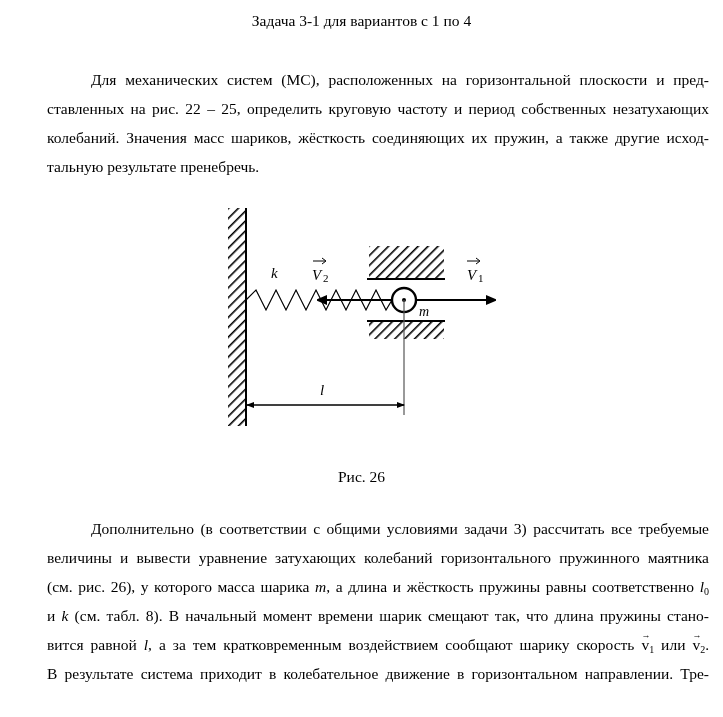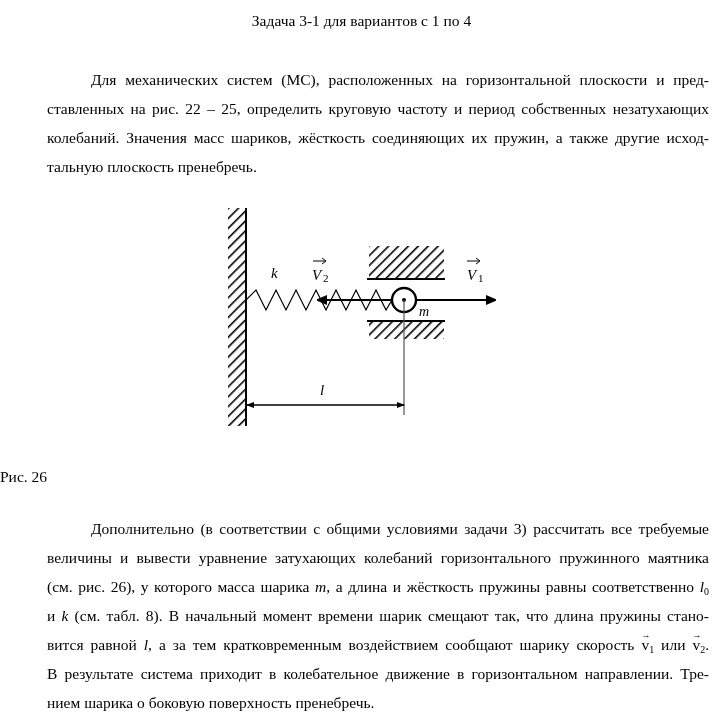--- a/index.html
+++ b/index.html
@@ -7,37 +7,37 @@
          font-family: "Liberation Serif", "DejaVu Serif", serif; color: #000; }
   .title { position: absolute; top: 12px; left: 0; width: 723px; text-align: center;
            font-weight: normal; font-size: 15.5px; }
   .para { position: absolute; left: 31px; width: 662px; font-size: 15.5px; line-height: 29px;
           text-align: justify; margin-left: 16px; }
   .para .line { display: block; white-space: nowrap; text-align-last: justify; }
   .para .line.last { text-align-last: left; }
   .p1 { top: 65px; }
   .p2 { top: 514px; }
   .indent { padding-left: 44px; }
-  .caption { position: absolute; top: 468px; left: 0; width: 723px; text-align: left; font-size: 15.5px; }
+  .caption { position: absolute; top: 468px; left: 0; width: 723px; text-align: center; font-size: 15.5px; }
   .fig { position: absolute; left: 0; top: 0; }
   i { font-style: italic; }
   sub { font-size: 10px; vertical-align: -3px; line-height: 0; }
   .vec { position: relative; display: inline-block; }
   .vec::before { content: "\2192"; position: absolute; top: -9px; left: 0px; font-size: 9px; }
 </style>
 </head>
 <body>
 
 <div class="title">Задача 3-1 для вариантов с 1 по 4</div>
 
 <div class="para p1">
   <span class="line indent">Для механических систем (МС), расположенных на горизонтальной плоскости и пред-</span>
   <span class="line">ставленных на рис. 22 – 25, определить круговую частоту и период собственных незатухающих</span>
   <span class="line">колебаний. Значения масс шариков, жёсткость соединяющих их пружин, а также другие исход-</span>
-  <span class="line last">тальную плоскость пренебречь.</span>
+  <span class="line last">тальную результате пренебречь.</span>
 </div>
 
 <svg class="fig" width="723" height="460">
   <defs>
     <pattern id="hatch" patternUnits="userSpaceOnUse" width="7" height="7" patternTransform="rotate(45)">
       <rect width="7" height="7" fill="#fff"></rect>
       <line x1="0" y1="0" x2="0" y2="7" stroke="#000" stroke-width="3.2"></line>
     </pattern>
     <marker id="arrowBig" markerWidth="10" markerHeight="10" refX="9" refY="5" orient="auto" markerUnits="userSpaceOnUse">
       <path d="M0,0 L12,5 L0,10 Z" fill="#000"></path>
@@ -92,14 +92,13 @@
 
 <div class="caption">Рис. 26</div>
 
 <div class="para p2">
   <span class="line indent">Дополнительно (в соответствии с общими условиями задачи 3) рассчитать все требуемые</span>
   <span class="line">величины и вывести уравнение затухающих колебаний горизонтального пружинного маятника</span>
   <span class="line"><span>(см. рис. 26), у которого масса шарика </span><i>m</i><span>, а длина и жёсткость пружины равны соответственно </span><i>l</i><sub>0</sub></span>
   <span class="line"><span>и </span><i>k</i><span> (см. табл. 8). В начальный момент времени шарик смещают так, что длина пружины стано-</span></span>
   <span class="line"><span>вится равной </span><i>l</i><span>, а за тем кратковременным воздействием сообщают шарику скорость </span><span class="vec">v</span><sub>1</sub><span> или </span><span class="vec">v</span><sub>2</sub><span>.</span></span>
   <span class="line">В результате система приходит в колебательное движение в горизонтальном направлении. Тре-</span>
-  <span class="line last">нием шарика о боковую поверхность пренебречь.</span>
 </div>
 
 </body></html>

